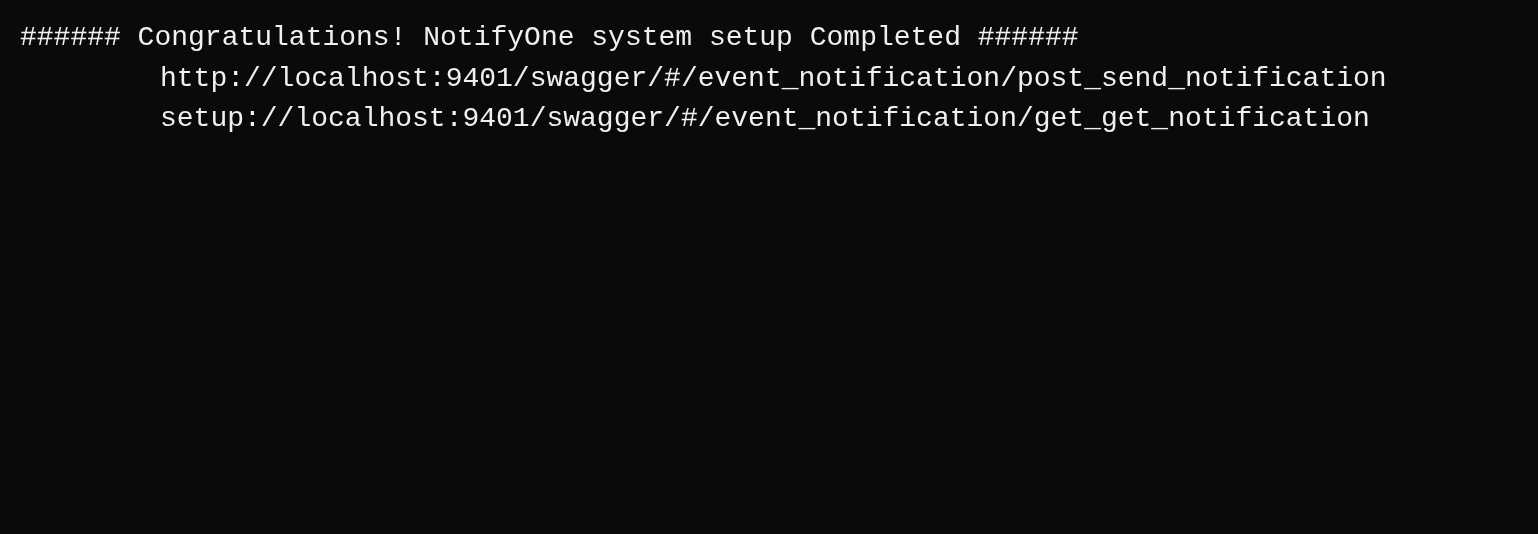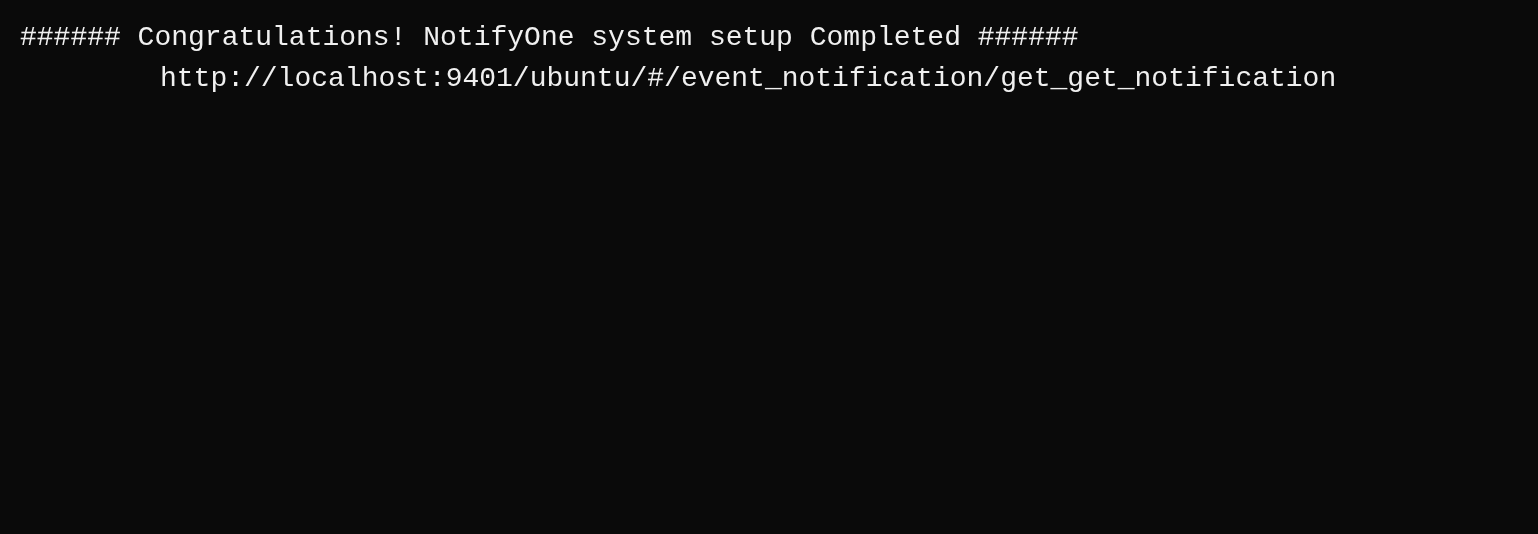--- a/index.html
+++ b/index.html
@@ -31,14 +31,15 @@
 
     .indent {
       padding-left: 5em;
     }
   </style>
 </head>
 <body>
 
 <div class="terminal">
 <div class="line">###### Congratulations! NotifyOne system setup Completed ######</div>
-    <div class="line indent">http://localhost:9401/ubuntu/#/event_notification/get_get_notification</div>
+    <div class="line indent">http://localhost:9401/swagger/#/event_notification/post_send_notification</div>
+    <div class="line indent">setup://localhost:9401/swagger/#/event_notification/get_get_notification</div>
   </div>
 
 </body></html>

